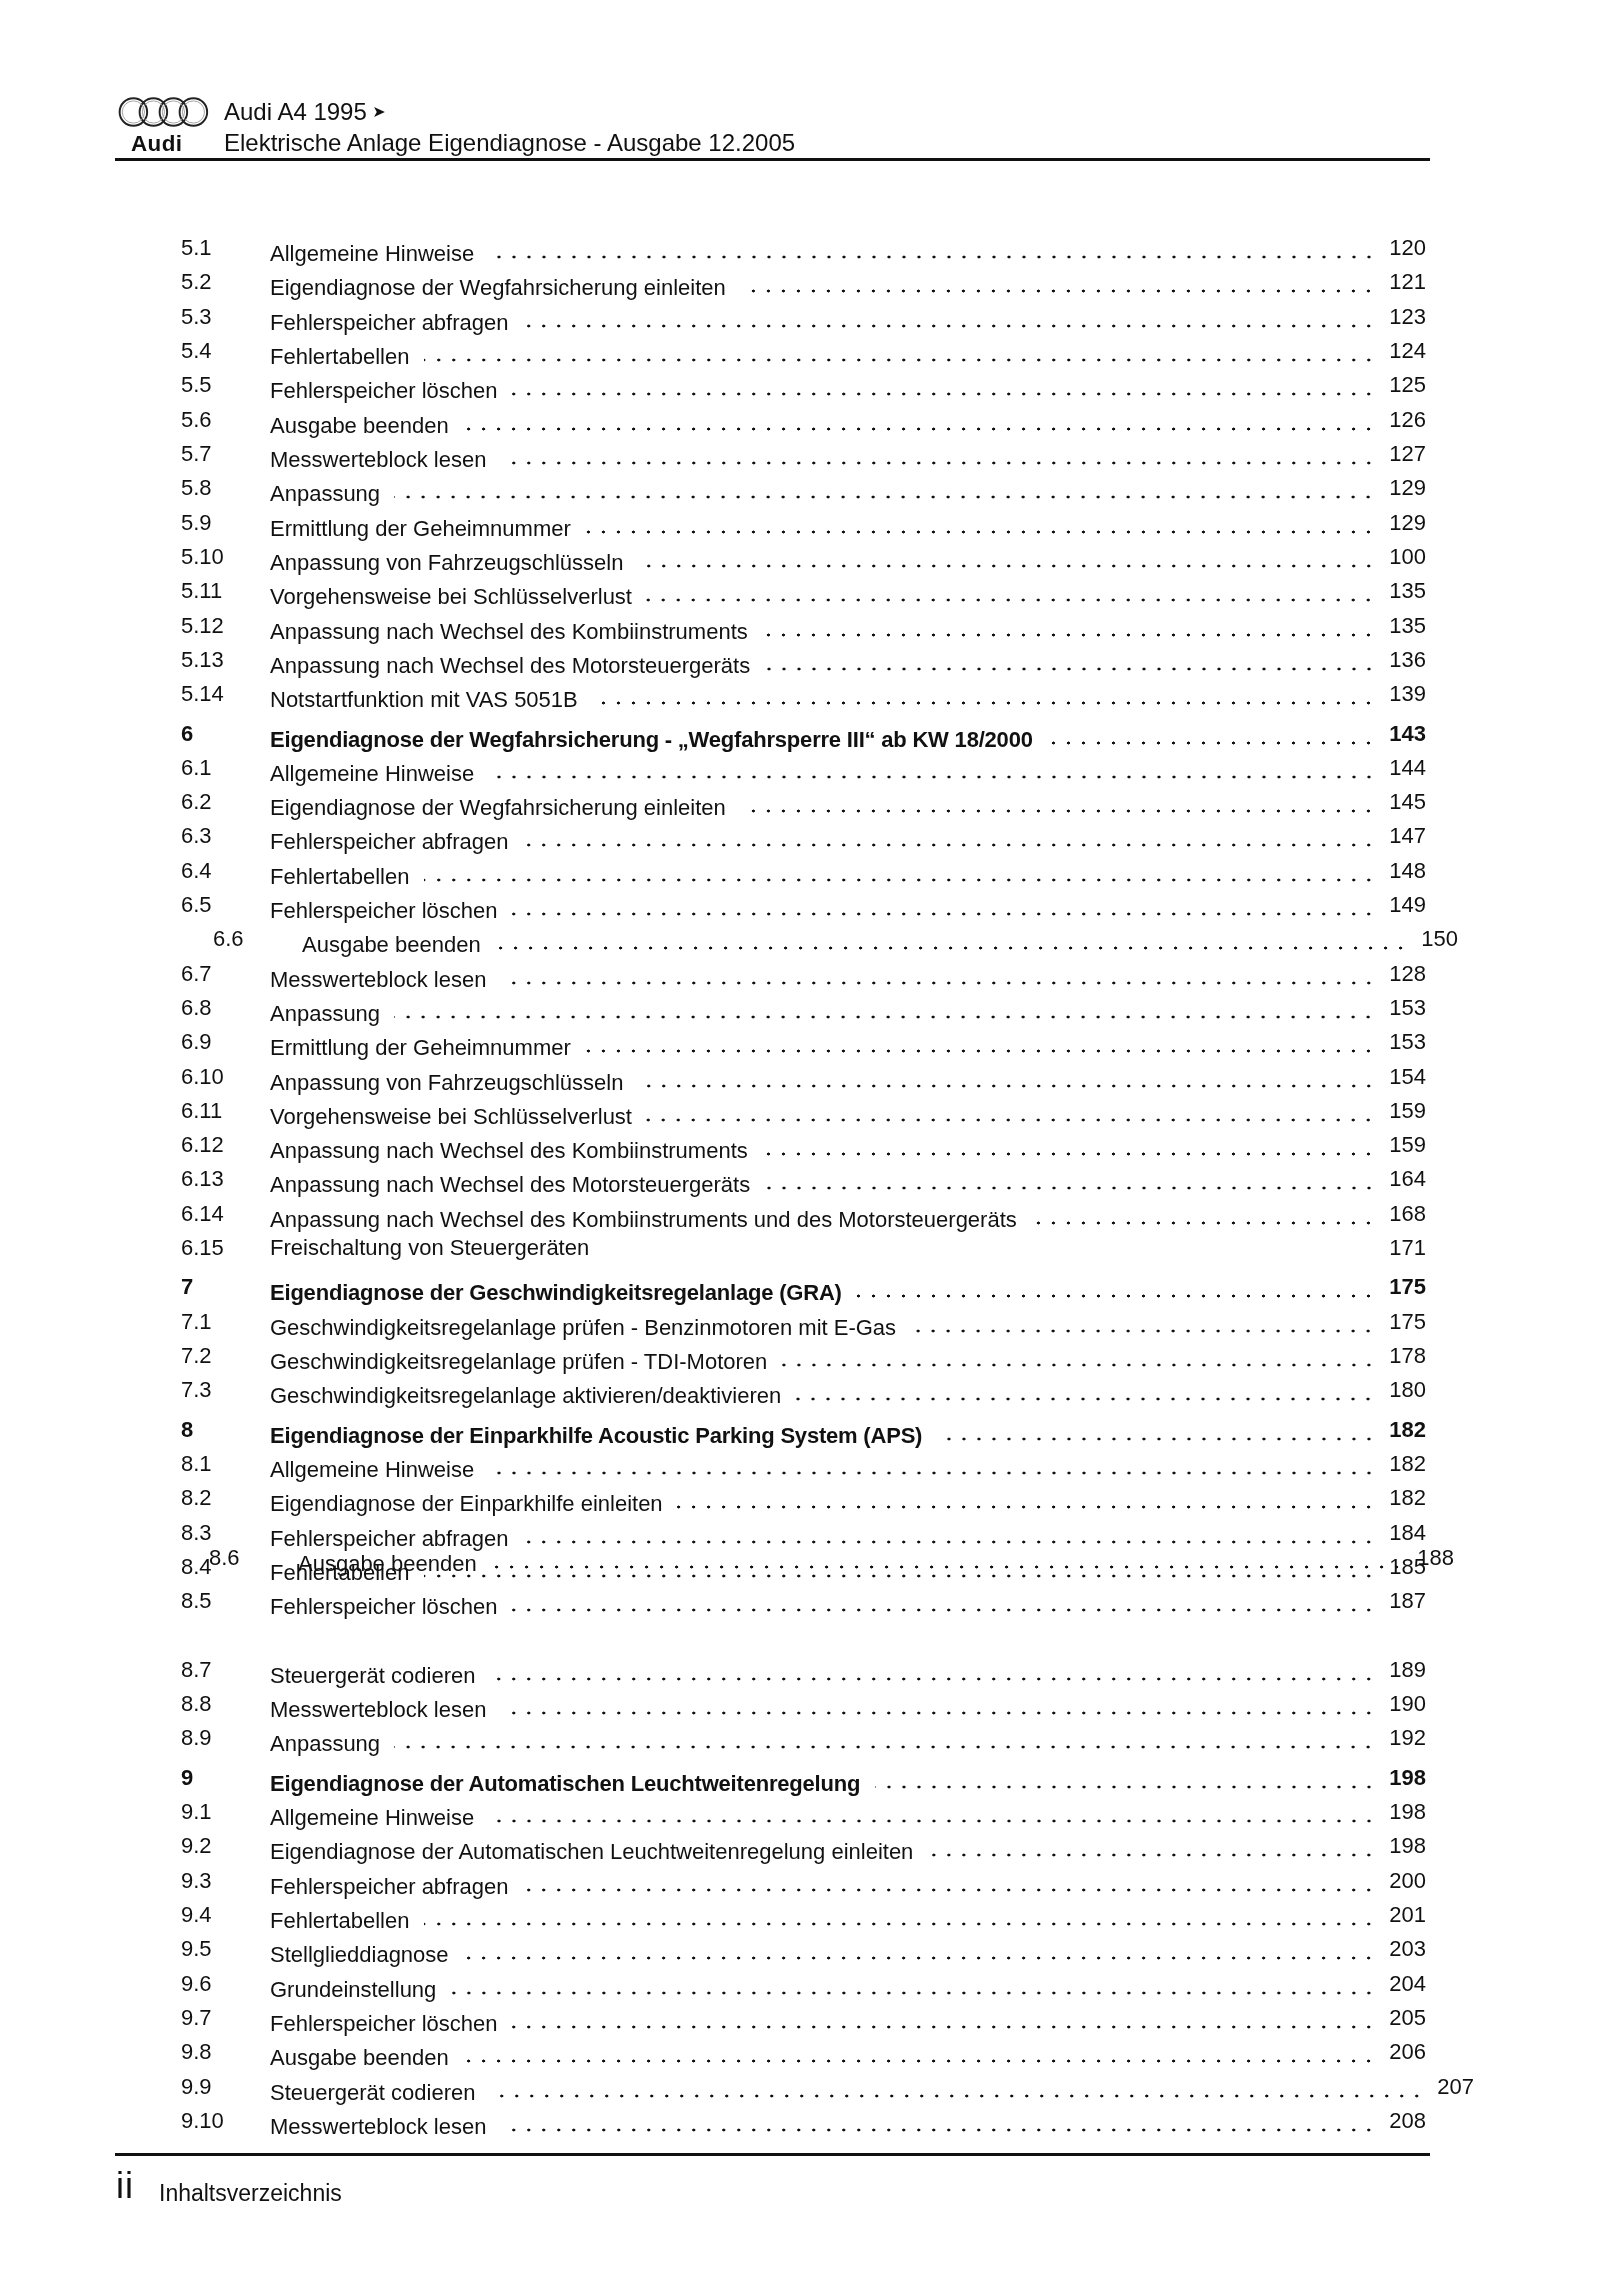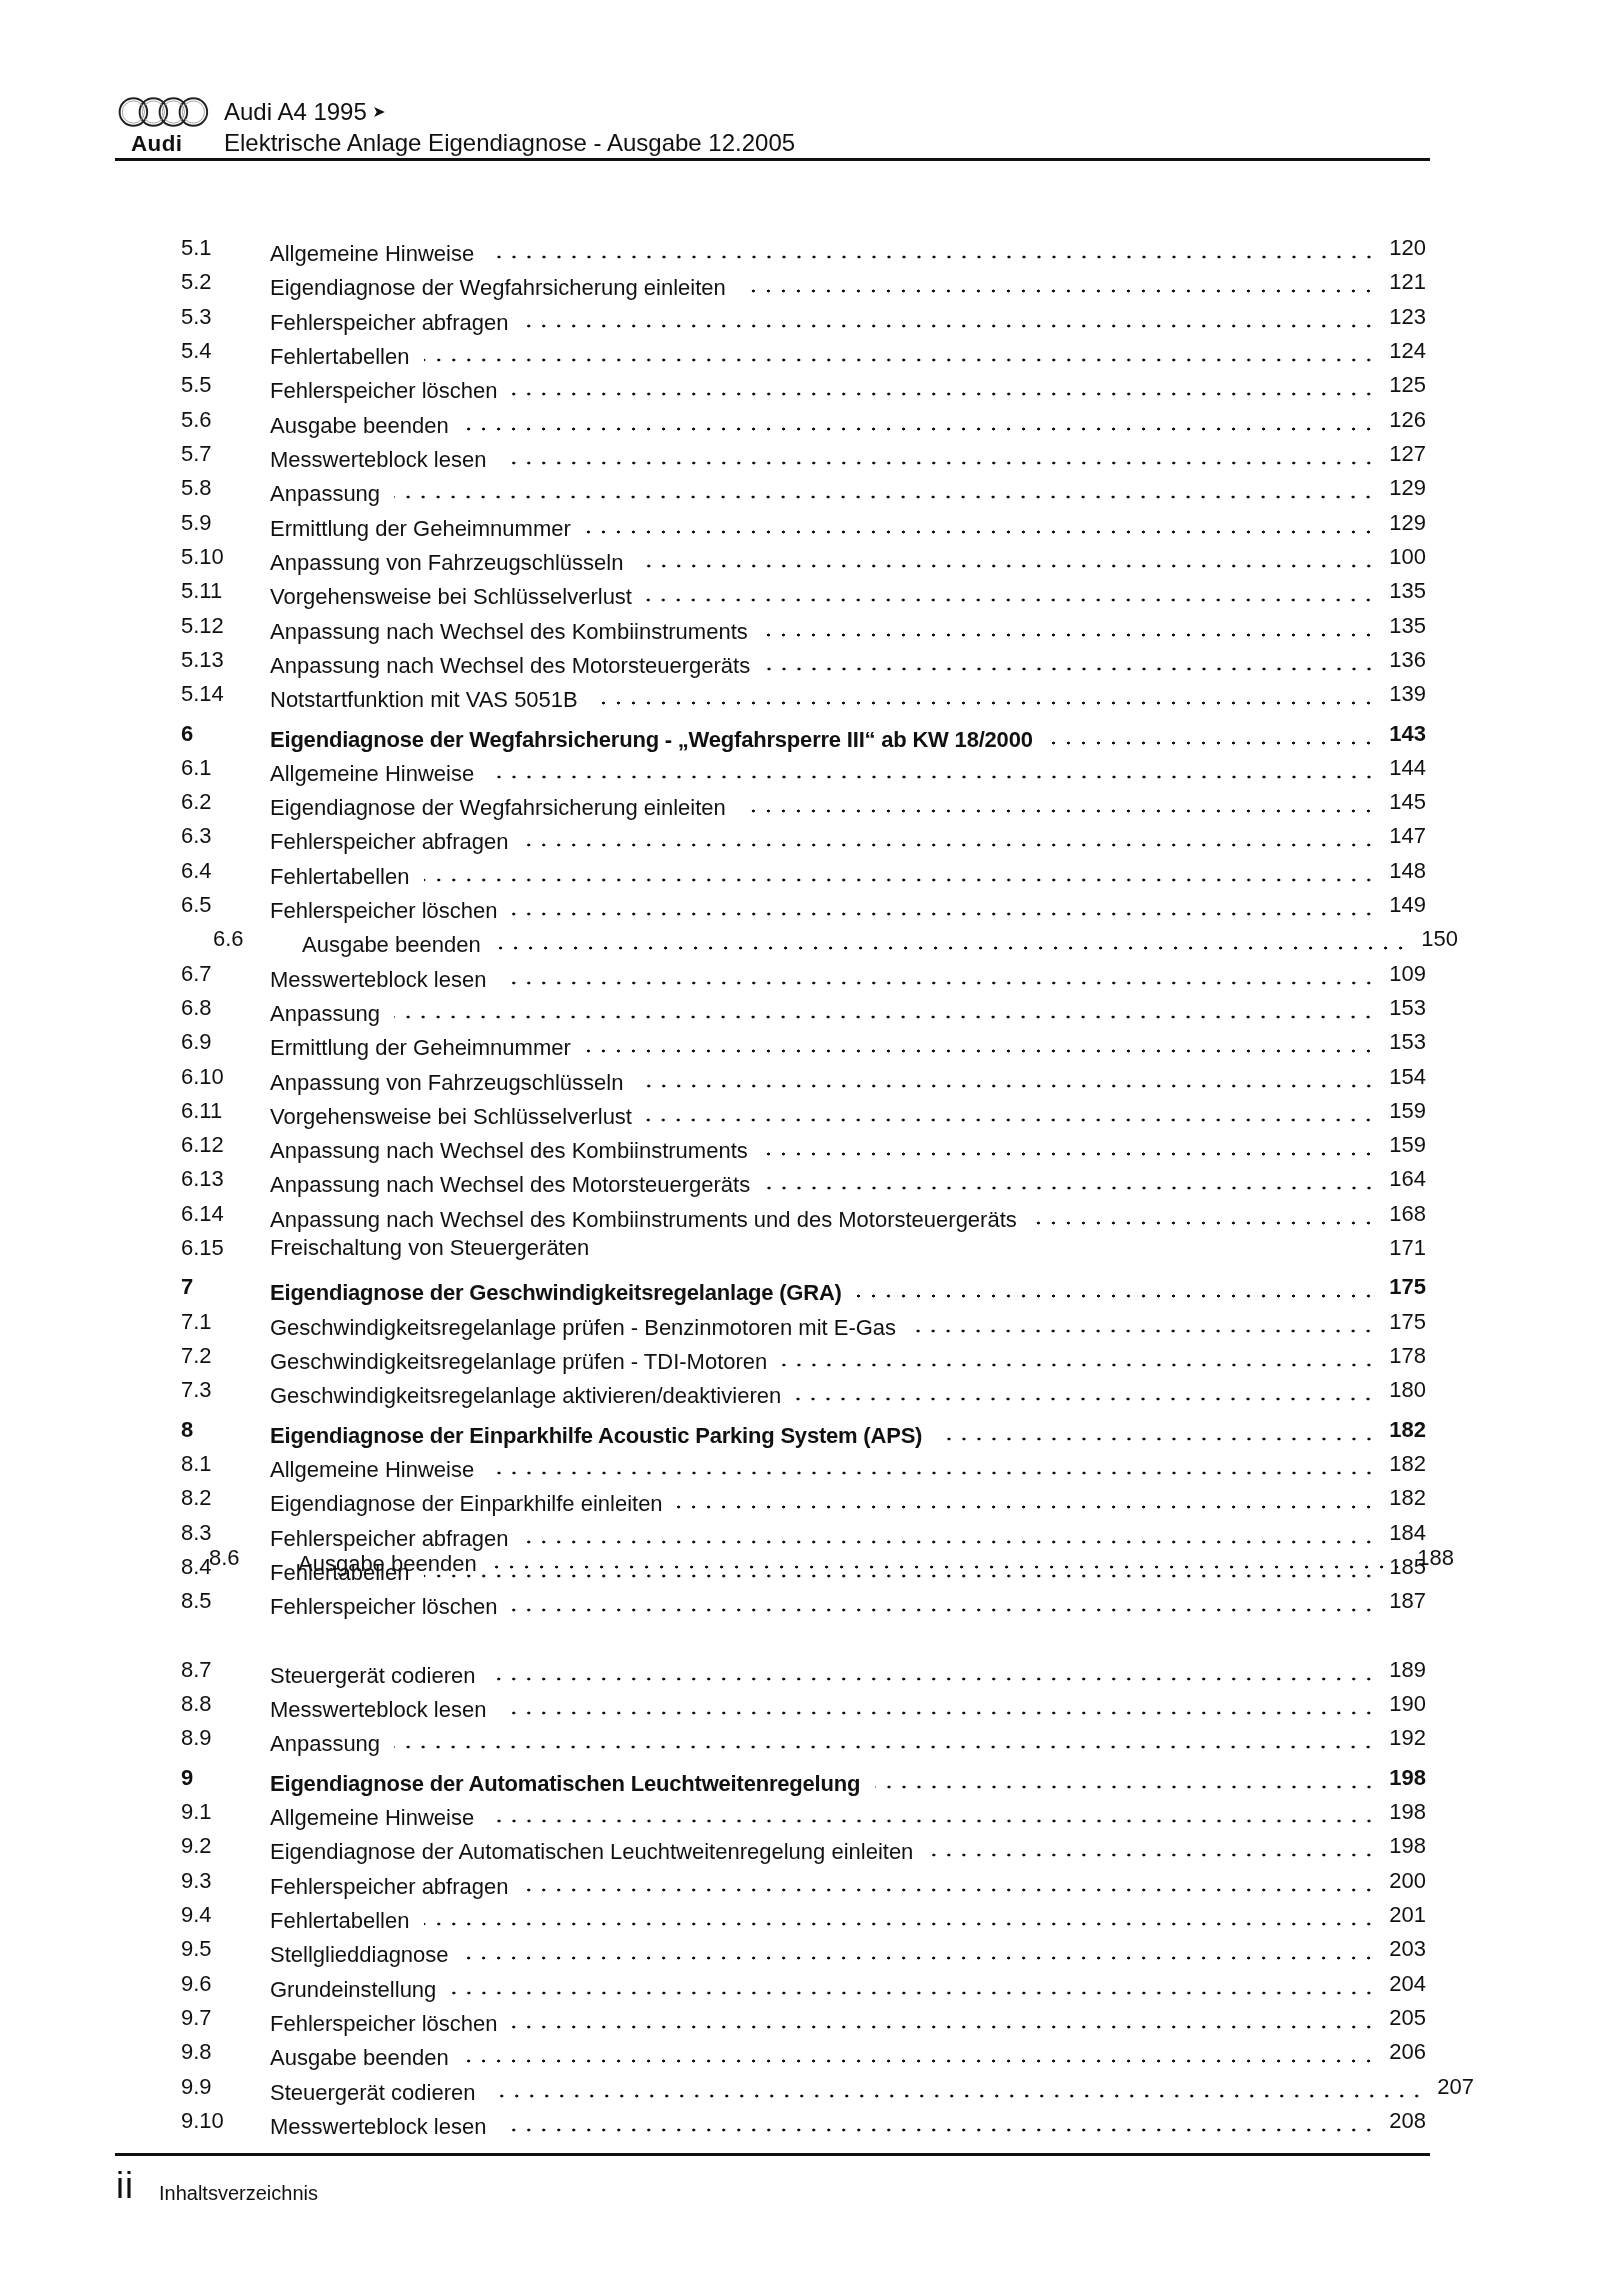--- a/index.html
+++ b/index.html
@@ -27,21 +27,21 @@
   .row .dots {
     flex: 1; height: 27px; margin-right: 9px;
     background-image: radial-gradient(circle, #111 1.2px, transparent 1.5px);
     background-size: 15px 3.6px; background-repeat: repeat-x; background-position: right 20.6px;
   }
   .row .page { position: absolute; right: 194px; top: 0; }
   .row.chapter { font-weight: bold; }
   .row.chapter .title { letter-spacing: -0.2px; }
 
   .footer-page { position: absolute; left: 116px; top: 2166px; font-size: 36px; line-height: 39px; letter-spacing: 0.9px; }
-  .footer-label { position: absolute; left: 159px; top: 2182px; font-size: 20px; line-height: 23px; }
+  .footer-label { position: absolute; left: 159px; top: 2182px; font-size: 23px; line-height: 23px; }
 </style>
 </head>
 <body>
 
 <div class="header">
   <svg class="rings" viewBox="0 0 104 36">
     <g fill="none" stroke="#222" stroke-width="2.2">
       <circle cx="17" cy="18" r="15.5"></circle>
       <circle cx="39.5" cy="18" r="15.5"></circle>
       <circle cx="62" cy="18" r="15.5"></circle>
@@ -230,21 +230,21 @@
         <span class="dots"></span>
       </div>
       <span class="page">150</span>
     </div>
     <div class="row" style="top: 960px;">
       <span class="num">6.7</span>
       <div class="title-wrap" style="right: 235px;">
         <span class="title">Messwerteblock lesen</span>
         <span class="dots"></span>
       </div>
-      <span class="page">109</span>
+      <span class="page">128</span>
     </div>
     <div class="row" style="top: 994px;">
       <span class="num">6.8</span>
       <div class="title-wrap" style="right: 235px;">
         <span class="title">Anpassung</span>
         <span class="dots"></span>
       </div>
       <span class="page">153</span>
     </div>
     <div class="row" style="top: 1028px;">

